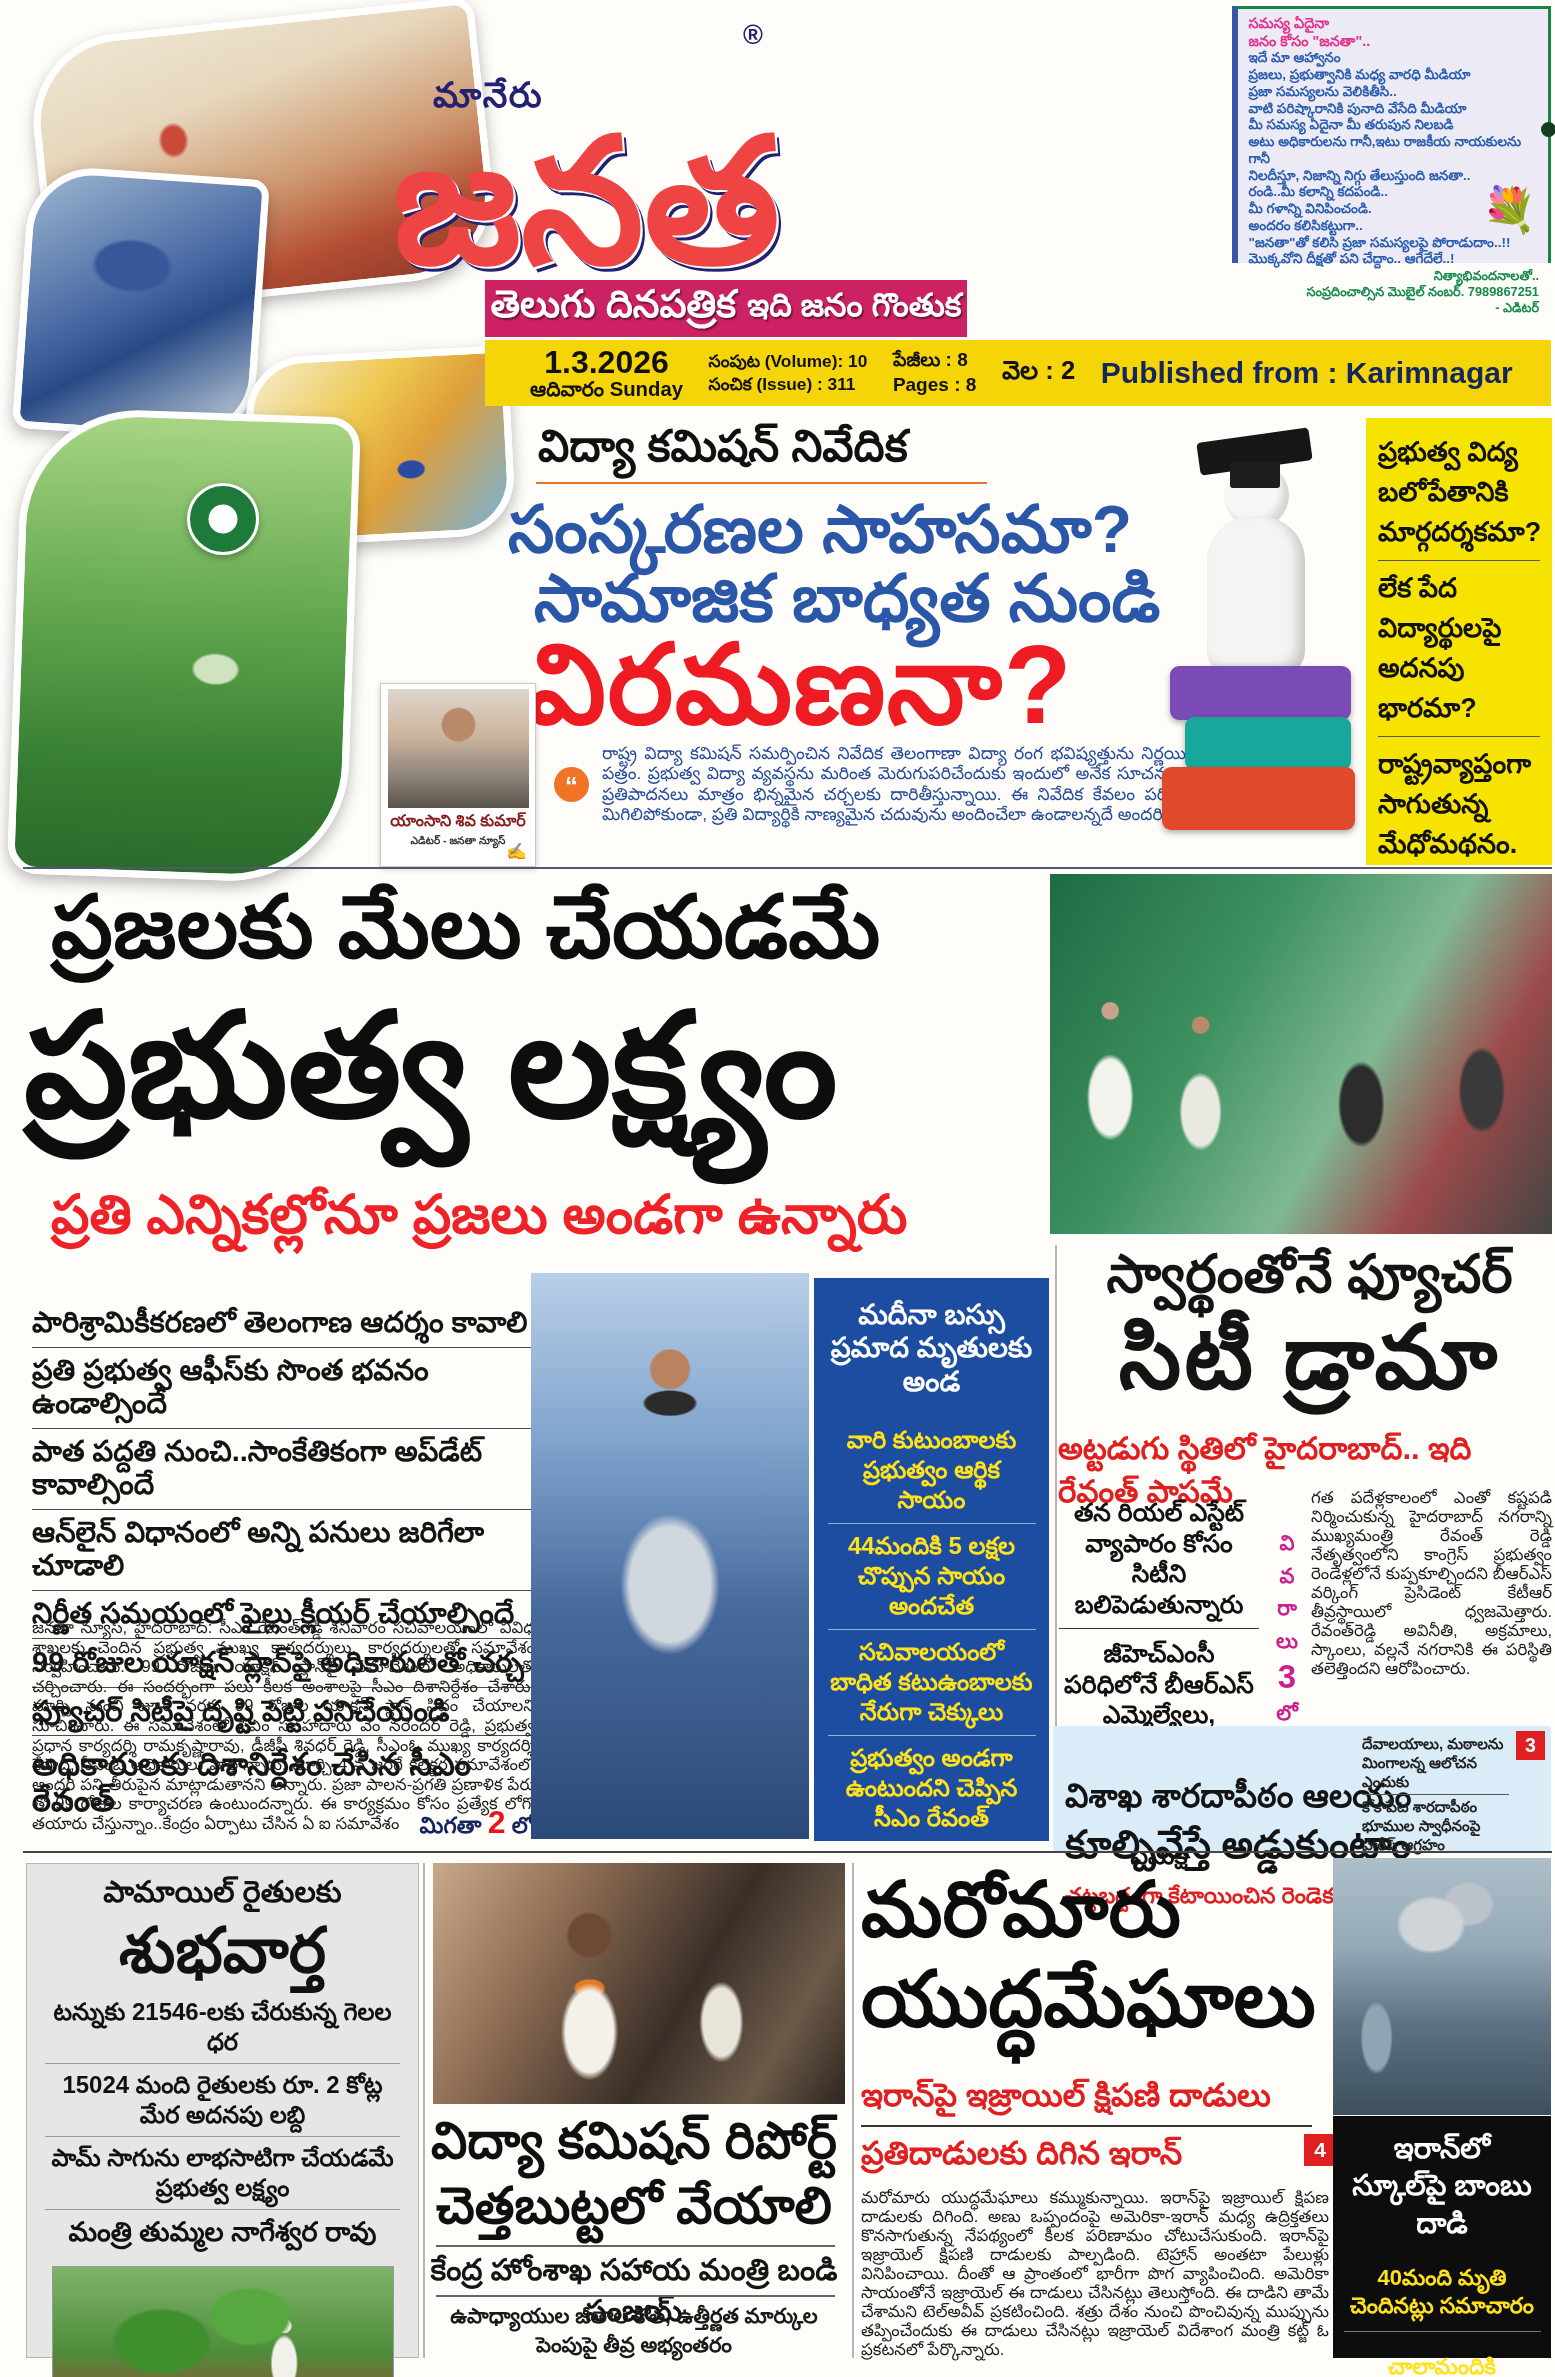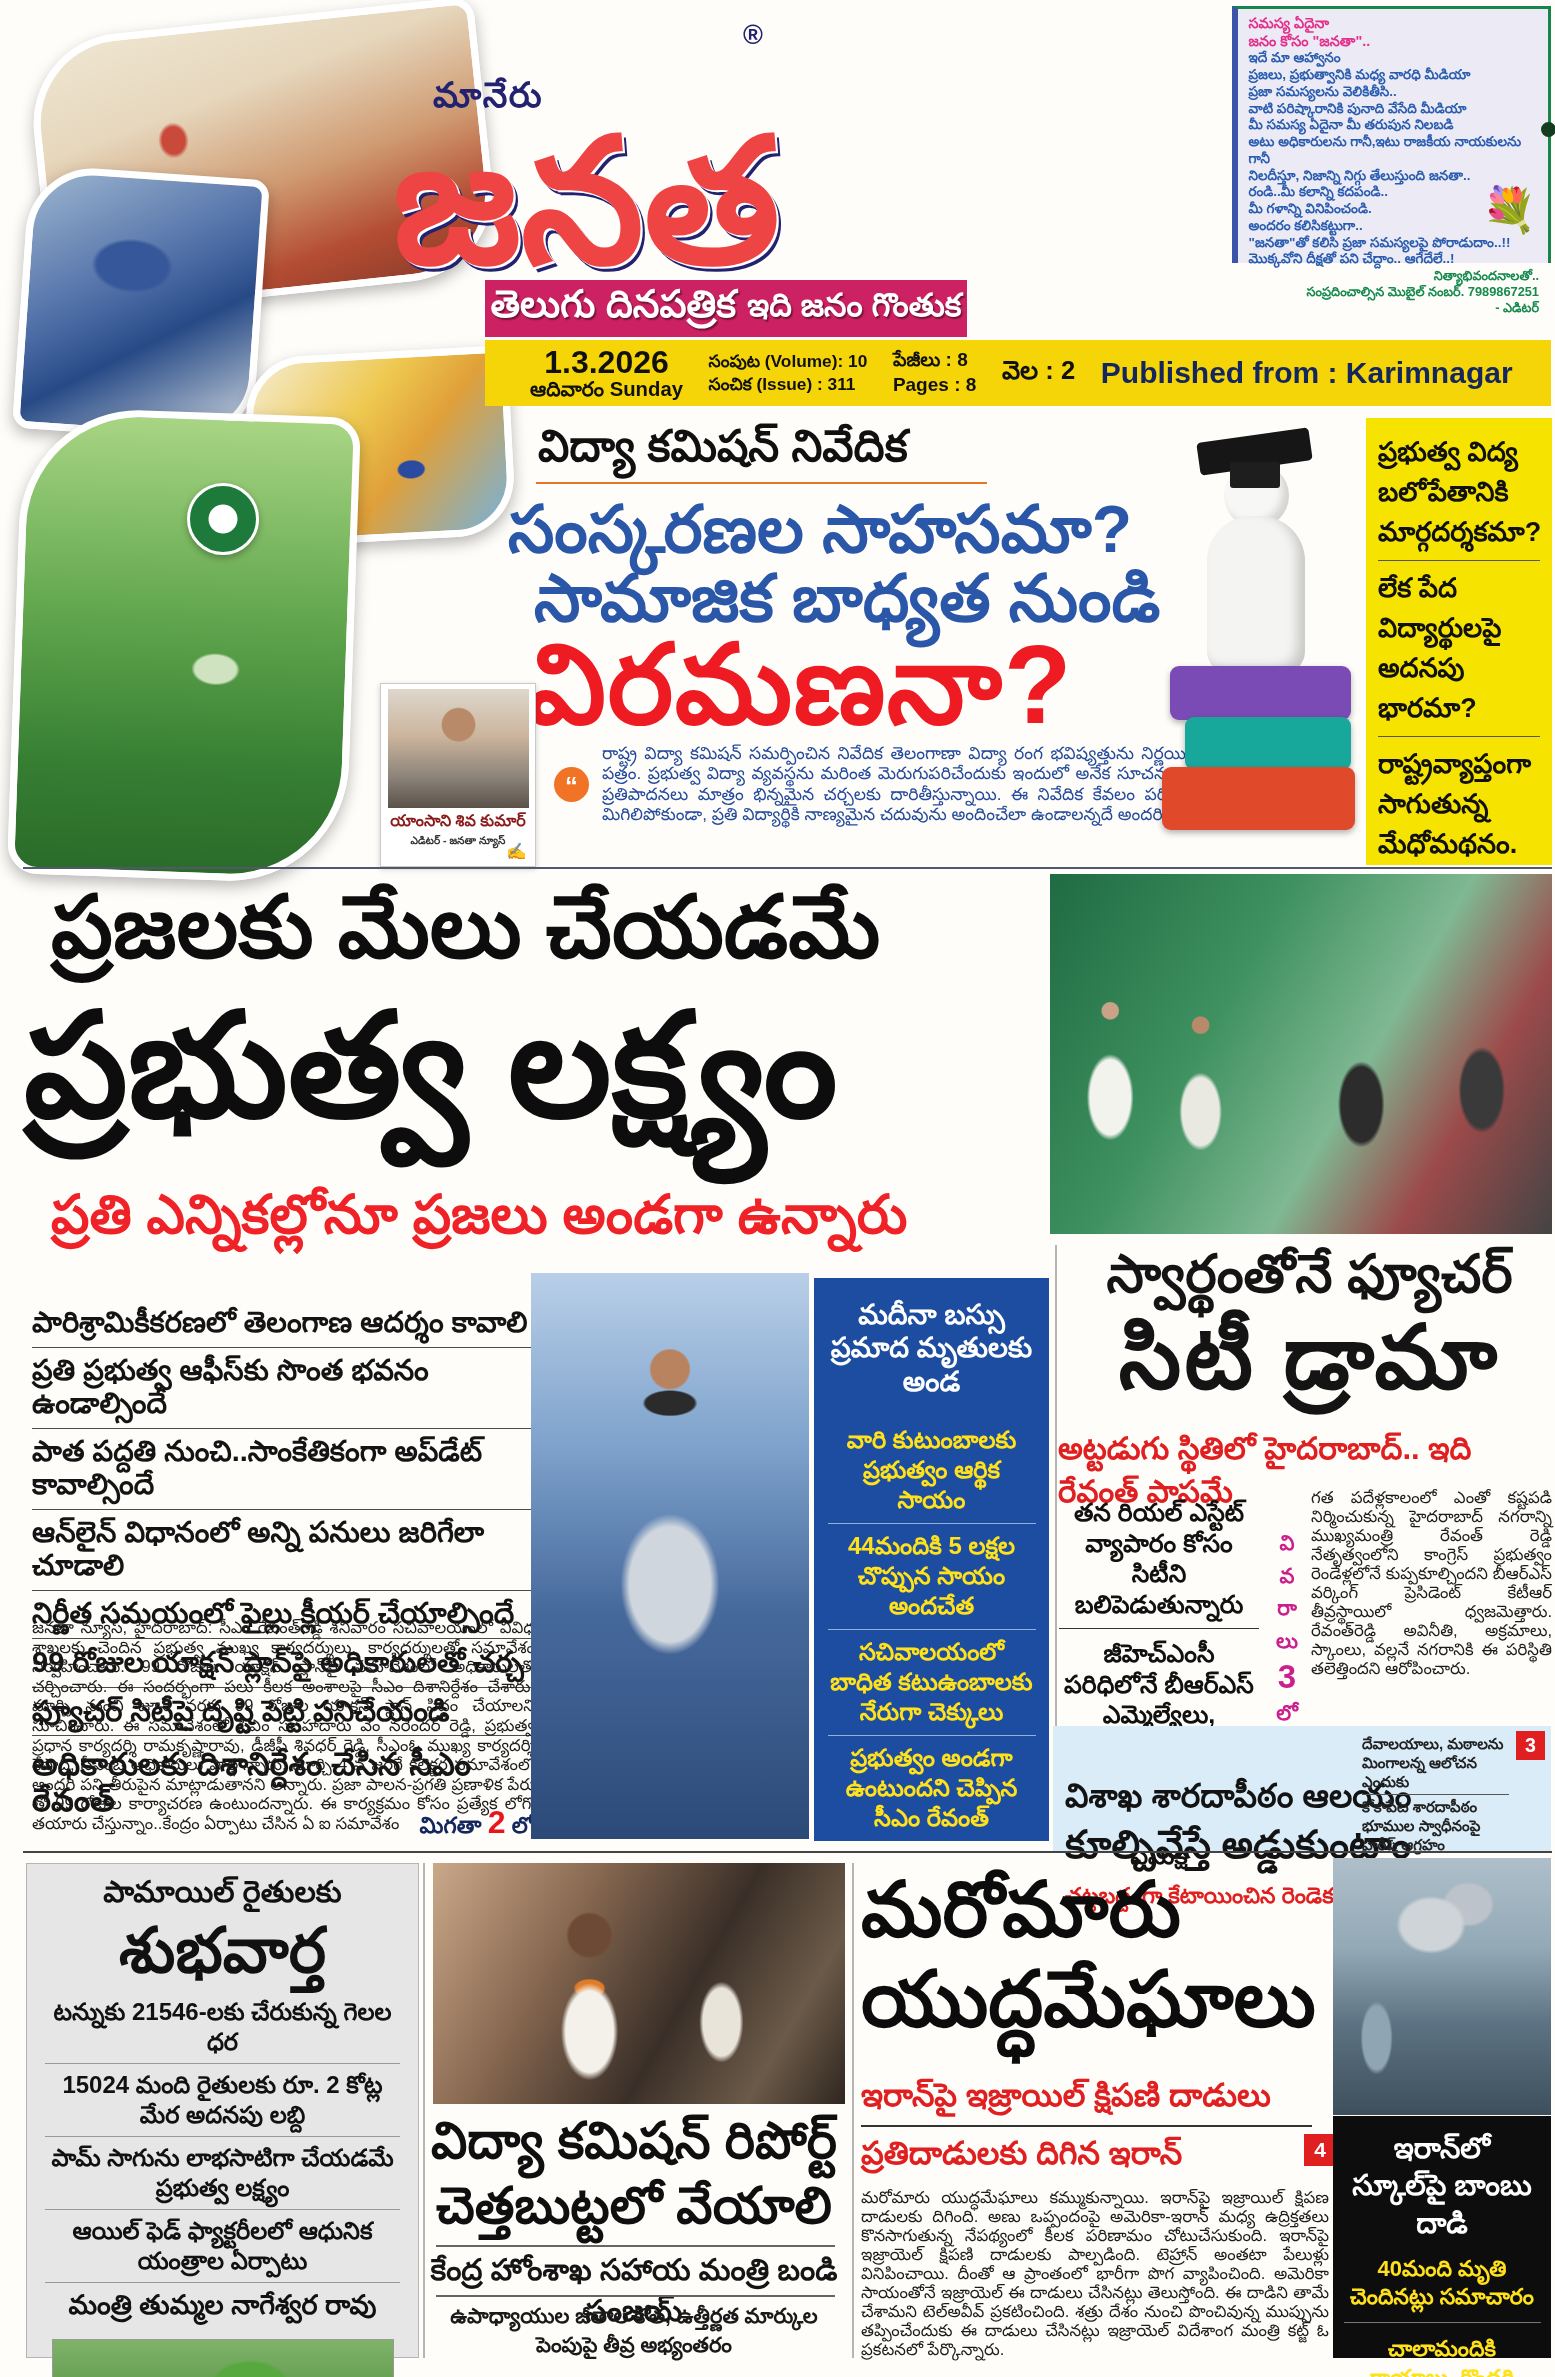--- a/index.html
+++ b/index.html
@@ -168,21 +168,21 @@
              font-weight:900;text-align:center;line-height:32px;}
   #war-body{left:861px;top:2188px;width:468px;font-size:16.6px;line-height:19px;color:#1c1c1c;text-align:justify;}
   #war-photo{left:1333px;top:1858px;width:218px;height:257px;border:none;box-shadow:none;
     background:radial-gradient(60px 50px at 45% 26%,#cfd4d8 0 50%,transparent 58%),
                radial-gradient(45px 39px at 62% 18%,#bcc3ca 0 50%,transparent 58%),
                radial-gradient(30px 68px at 20% 70%,#8fa5b2 0 46%,transparent 54%),
                linear-gradient(180deg,#aebfca 0%,#93a9b6 35%,#5c7282 65%,#3d4f5c 100%);}
   #bomb{left:1333px;top:2116px;width:218px;height:242px;background:#0d0d0d;box-sizing:border-box;
         padding:13.5px 10.5px;text-align:center;}
   #bomb .ttl{color:#fff;font-size:29px;font-weight:900;line-height:1.3;}
-  #bomb .y{color:#ffe11c;font-size:22px;font-weight:800;line-height:1.3;margin-top:12px;}
+  #bomb .y{color:#ffe11c;font-size:22px;font-weight:800;line-height:1.3;margin-top:21px;}
   #bomb .ysep{border-bottom:0.8px solid #777;padding-bottom:10.5px;}
 
   
   #ph-class{left:38px;top:19px;width:436px;height:263px;border-radius:90px 21px 90px 21px;transform:rotate(-6deg);
     background:radial-gradient(30px 19.6px at 24% 70%,#c93a2e 0 46%,transparent 54%),
                radial-gradient(30px 19.6px at 46% 74%,#d8d4cc 0 46%,transparent 54%),
                radial-gradient(38px 45px at 30% 40%,#c94a3a 0 30%,transparent 40%),
                linear-gradient(165deg,#efe6d2 0%,#e6d7bd 30%,#cf9a71 58%,#b44d33 80%,#8a3a2a 100%);}
   #ph-govt{left:21px;top:172px;width:226px;height:250px;border-radius:68px 16.6px 68px 16.6px;transform:rotate(4deg);
     background:radial-gradient(68px 45px at 45% 35%,#36589a 0 52%,transparent 60%),
@@ -356,21 +356,20 @@
   </div>
 
   <div class="abs" id="divider-bottom"></div>
 
   <div class="abs" id="palm">
     <div class="kick">పామాయిల్ రైతులకు</div>
     <div class="ttl">శుభవార్త</div>
     <div class="pt">టన్నుకు 21546-లకు చేరుకున్న గెలల ధర</div>
     <div class="pt">15024 మంది రైతులకు రూ. 2 కోట్ల మేర అదనపు లబ్ది</div>
     <div class="pt">పామ్ సాగును లాభసాటిగా చేయడమే ప్రభుత్వ లక్ష్యం</div>
-    <div class="pt">ఆయిల్ ఫెడ్ ఫ్యాక్టరీలలో ఆధునిక యంత్రాల ఏర్పాటు</div>
     <div class="by">మంత్రి తుమ్మల నాగేశ్వర రావు</div>
     <div id="palm-photo"></div>
   </div>
 
   <div class="vline" style="left:423px;top:1863px;height:495px;"></div>
 
   <div class="photo" id="bjp-photo"></div>
   <div class="abs" id="ct-h1">విద్యా కమిషన్ రిపోర్ట్</div>
   <div class="abs" id="ct-h2">చెత్తబుట్టలో వేయాలి</div>
   <div class="abs" id="ct-rule1"></div>

